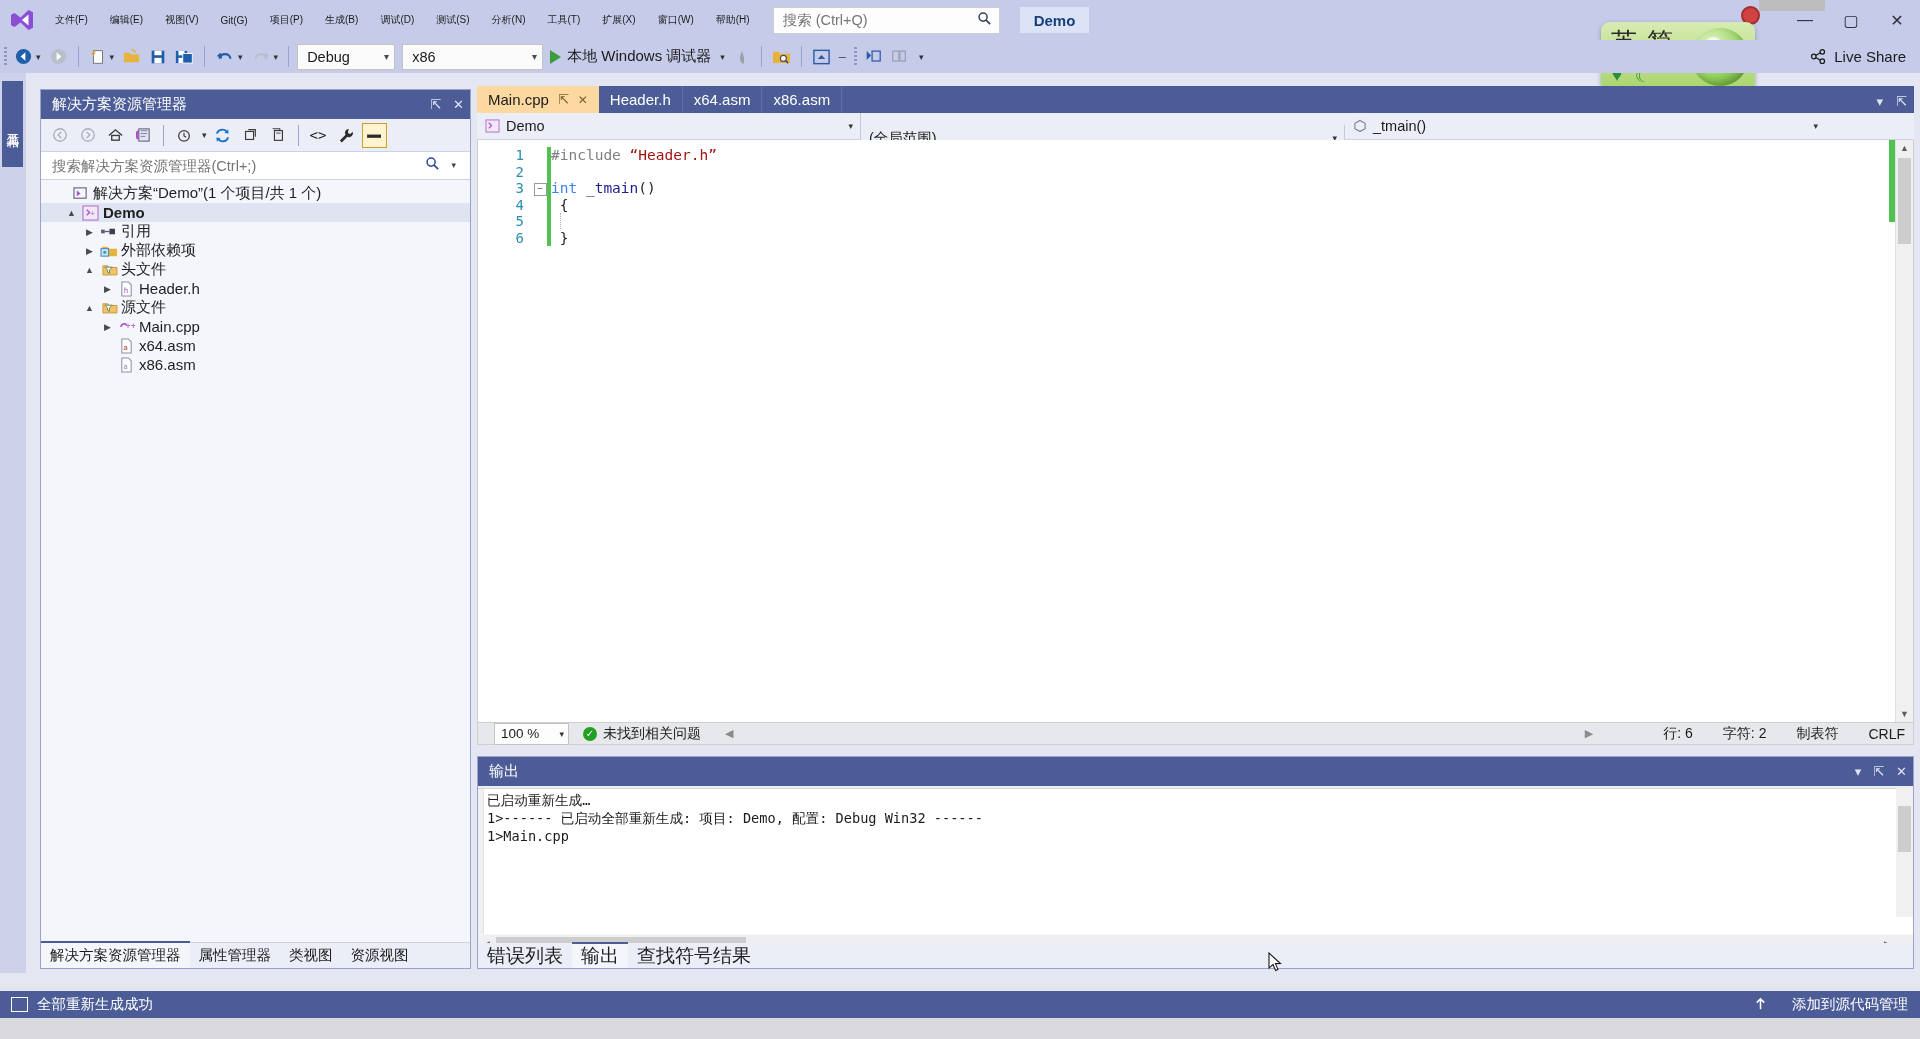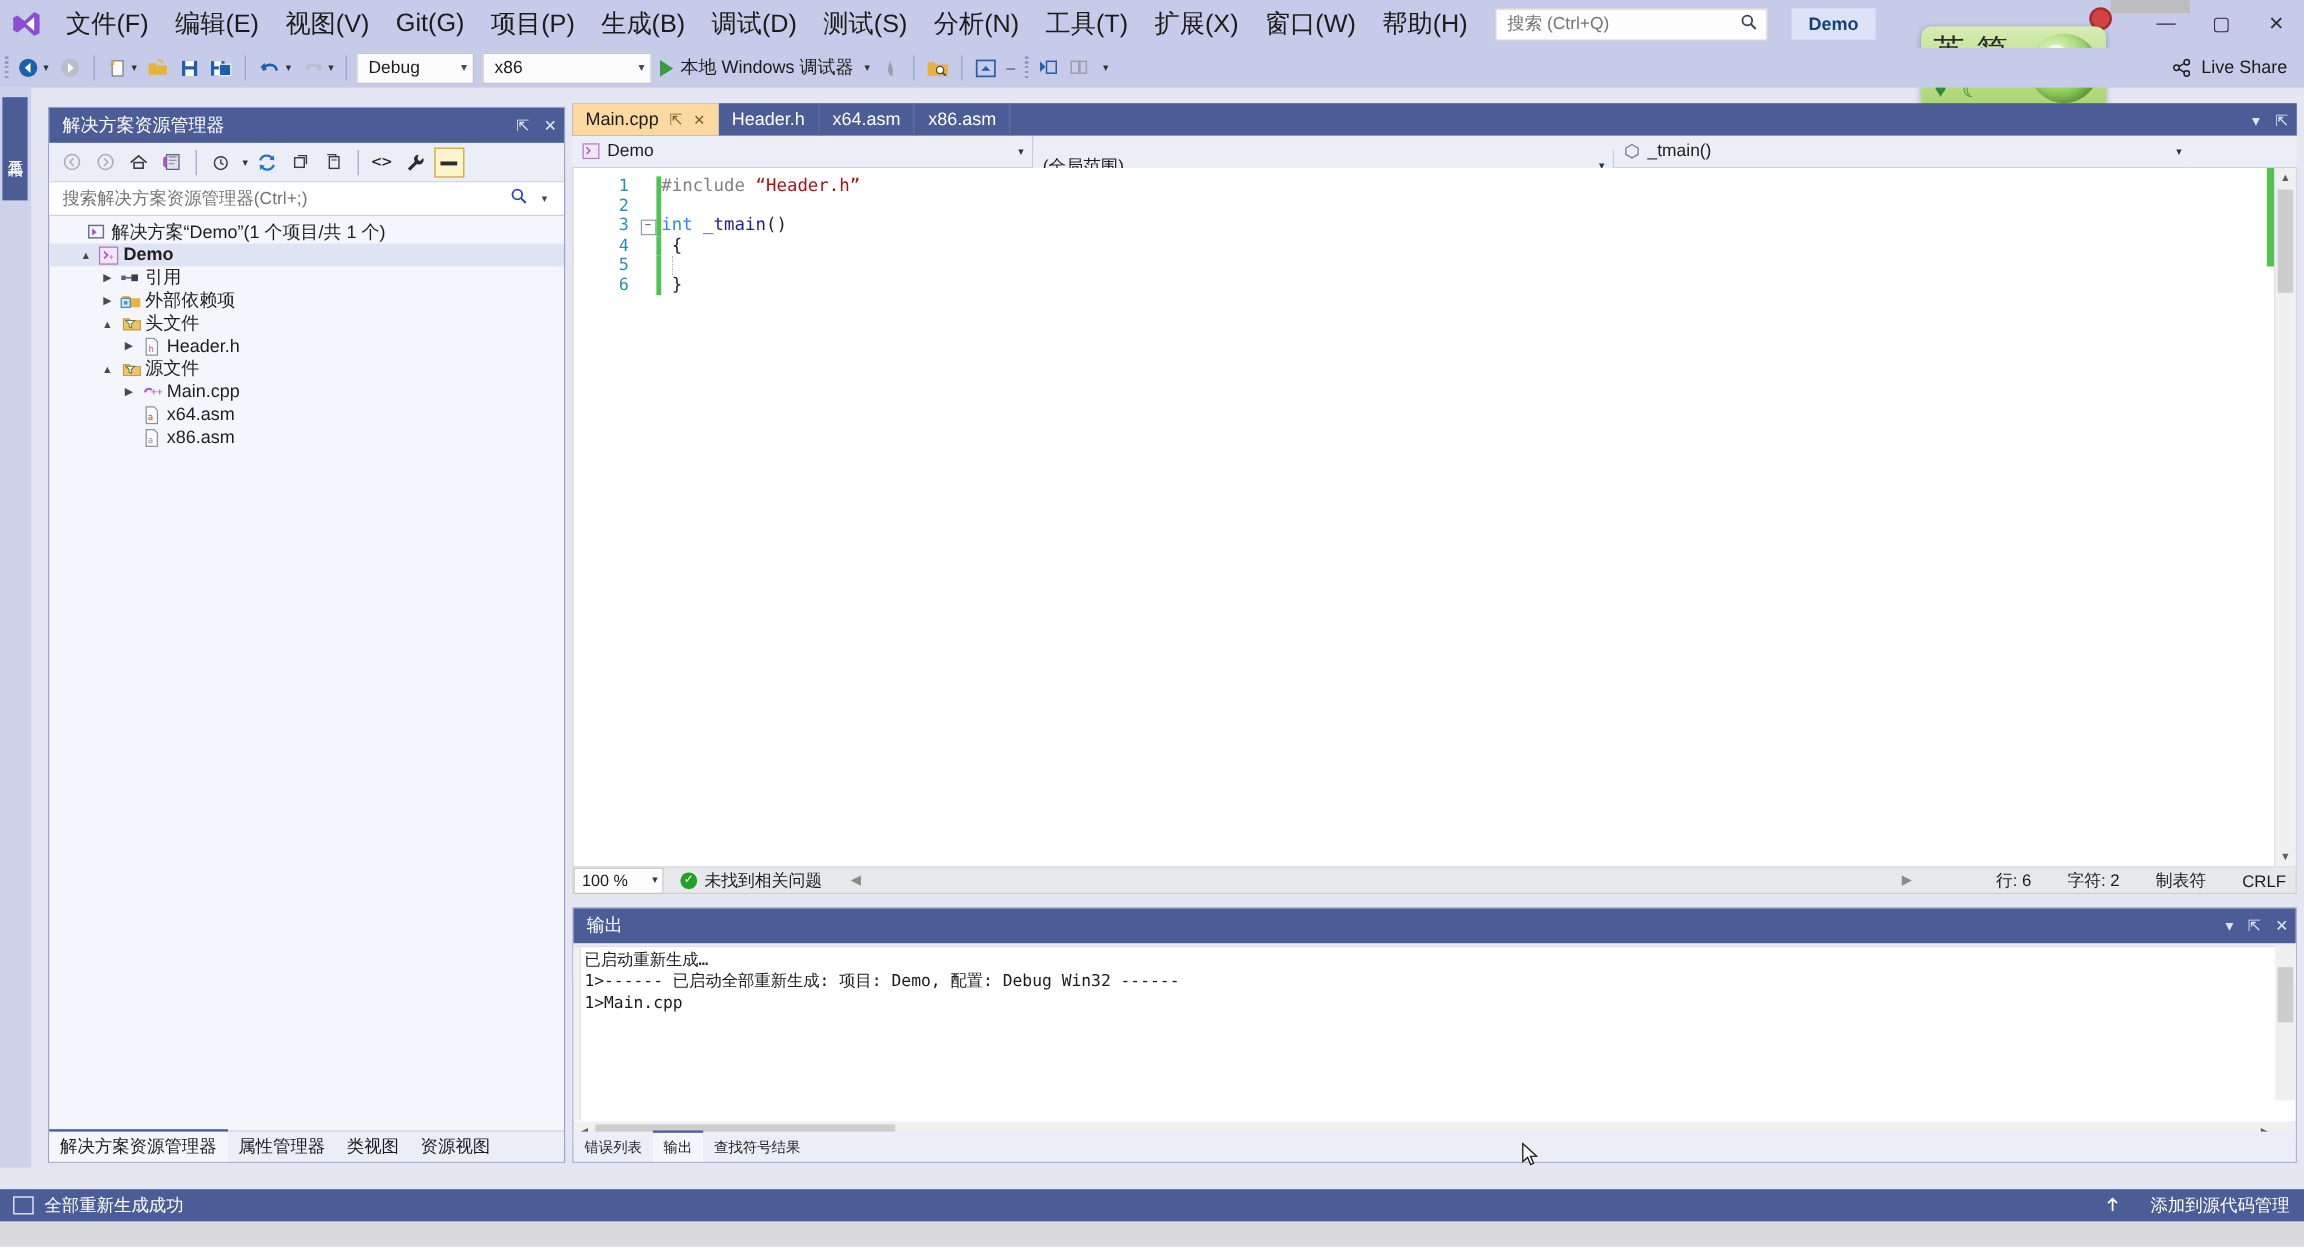--- a/index.html
+++ b/index.html
@@ -14,21 +14,21 @@
 
   
   .menubar{
     position:absolute;left:0;top:0;width:1920px;height:40px;
     background:#c5cbe8;display:flex;align-items:center;
   }
   .vs-logo{width:44px;height:40px;display:flex;align-items:center;justify-content:center;}
   .menu-items{display:flex;align-items:center;height:40px;}
   .menu-item{
     padding:0 11px;height:40px;display:flex;align-items:center;
-    font-size:21px;color:#1b1b1b;white-space:nowrap;cursor:default;
+    font-size:10px;color:#1b1b1b;white-space:nowrap;cursor:default;
   }
   .search-box{
     margin-left:12px;width:225px;height:25px;background:#fdfdfd;
     border:1px solid #cdcdcd;display:flex;align-items:center;
     position:relative;
   }
   .search-box input{
     border:0;outline:0;background:transparent;width:185px;height:23px;
     margin-left:7px;font-size:14.5px;color:#6d6d6d;
     font-family:"Liberation Sans","DejaVu Sans",sans-serif;
@@ -208,21 +208,21 @@
     position:absolute;right:0;top:0;width:17px;height:100%;background:#f0f0f0;border-left:1px solid #e0e0e0;
   }
   .vscroll .thumb{position:absolute;left:2px;top:2px;width:13px;height:86px;background:#cdcdcd;}
   .vscroll .arrow{position:absolute;left:0;width:17px;height:16px;display:flex;align-items:center;justify-content:center;color:#606060;font-size:9px;}
   .codemark{position:absolute;right:18px;top:0;width:6px;height:82px;background:#4fc24f;}
   .ed-status{
     height:22px;background:#e7e8ec;display:flex;align-items:center;font-size:14px;color:#1b1b1b;
     border:1px solid #cfcfcf;border-top:none;box-sizing:border-box;position:relative;
   }
   .zoom-combo{
-    width:63px;height:20px;margin-left:0;background:#fdfdfd;border:1px solid #c3c3c3;
+    width:63px;height:20px;margin-left:16px;background:#fdfdfd;border:1px solid #c3c3c3;
     display:flex;align-items:center;justify-content:space-between;padding:0 4px 0 6px;font-size:13.5px;
   }
   .ok-circle{
     width:14px;height:14px;border-radius:50%;background:#22a022;color:#fff;font-size:10px;
     display:flex;align-items:center;justify-content:center;margin:0 6px 0 14px;
   }
   .ed-status .right{position:absolute;right:8px;display:flex;align-items:center;gap:30px;}
 
   
   .output{
@@ -250,21 +250,21 @@
   .out-hscroll{
     position:absolute;left:0;bottom:16px;width:100%;height:17px;background:#f0f0f0;
   }
   .out-hscroll .hthumb{position:absolute;left:18px;top:2px;width:250px;height:13px;background:#cdcdcd;}
   .out-hscroll .harrow{position:absolute;top:0;width:17px;height:17px;display:flex;align-items:center;justify-content:center;color:#606060;font-size:9px;}
   .out-vscroll{position:absolute;right:0;top:31px;width:17px;bottom:51px;background:#f0f0f0;}
   .out-vscroll .thumb{position:absolute;left:2px;top:18px;width:13px;height:46px;background:#cdcdcd;}
   .out-tabs{
     position:absolute;left:0;bottom:0;width:100%;height:25px;background:#eceef7;display:flex;align-items:flex-end;
   }
-  .out-tab{height:24px;padding:0 9px;display:flex;align-items:center;font-size:12px;cursor:pointer;}
+  .out-tab{height:24px;padding:0 9px;display:flex;align-items:center;font-size:19px;cursor:pointer;}
   .out-tab.active{background:#f5f6fb;border-top:2px solid #4c5c96;}
 
   
   .statusbar{
     position:absolute;left:0;bottom:21px;width:1920px;height:27px;background:#4c5c96;
     display:flex;align-items:center;color:#ffffff;font-size:14.5px;
   }
   .statusbar .sb-left{display:flex;align-items:center;gap:9px;padding-left:11px;}
   .statusbar .sb-right{position:absolute;right:12px;display:flex;align-items:center;gap:24px;}
   .sq{width:15px;height:13px;border:1.6px solid #ffffff;}

